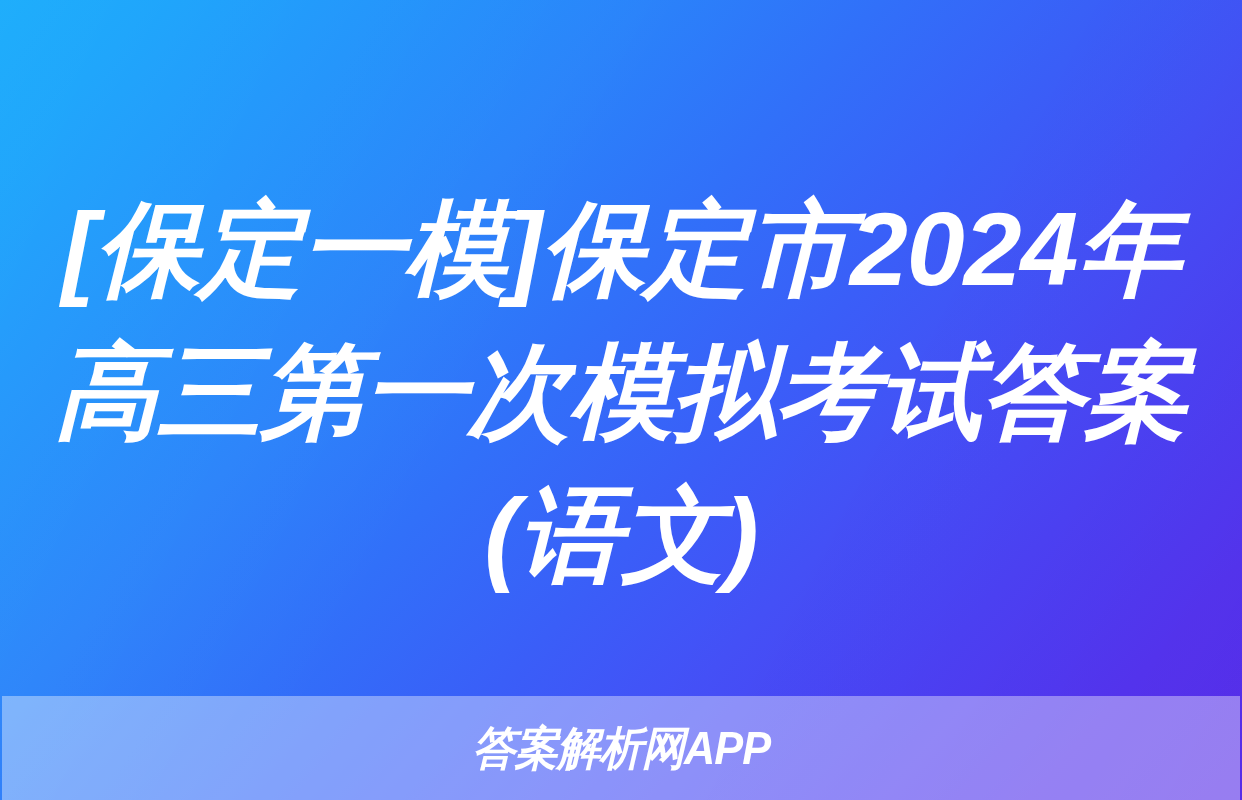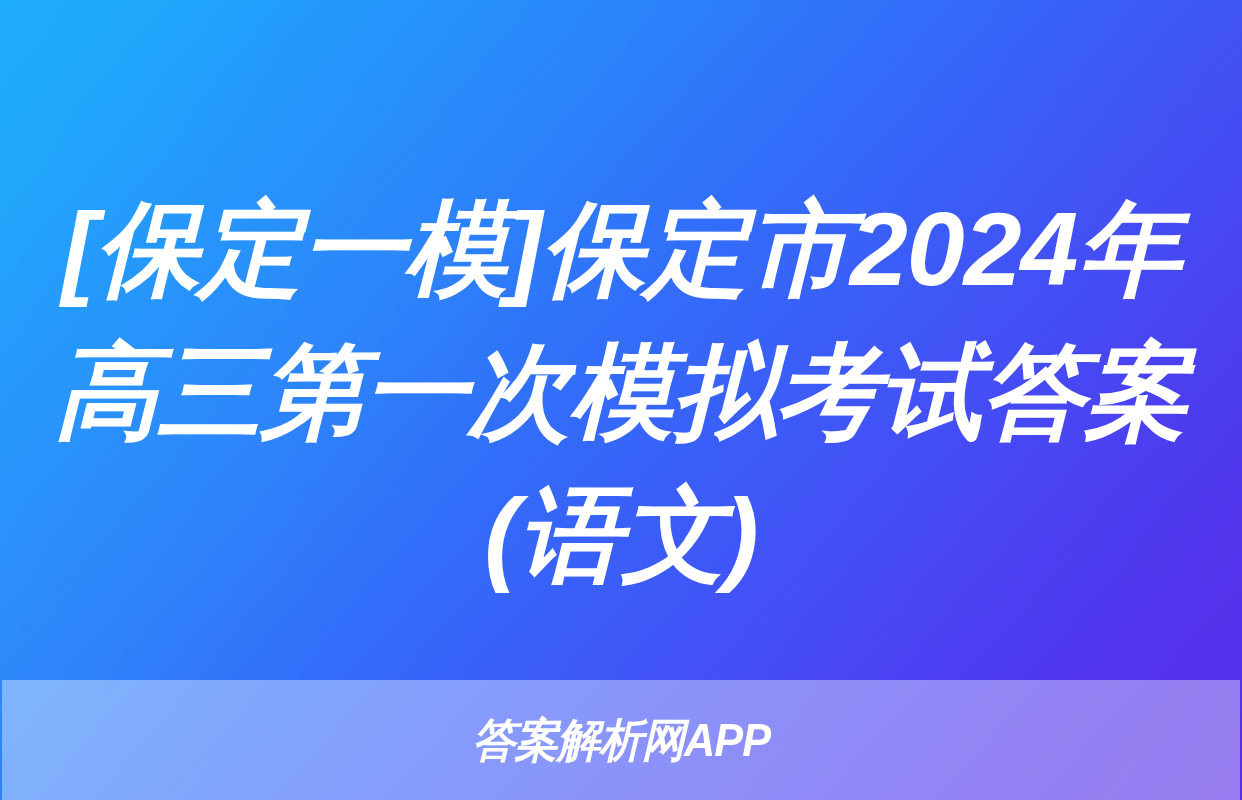--- a/index.html
+++ b/index.html
@@ -82,21 +82,21 @@
     font-stretch: condensed;
     text-rendering: optimizeLegibility;
   }
 
   
   #watermark-band {
     position: absolute;
     left: 2px;
     right: 2px;
     bottom: 0;
-    height: 120px;
+    height: 104px;
     background: rgba(255, 255, 255, 0.385);
     display: flex;
     align-items: center;
     justify-content: center;
     z-index: 3;
     box-sizing: border-box;
   }
 
   #watermark-text {
     color: #ffffff;

